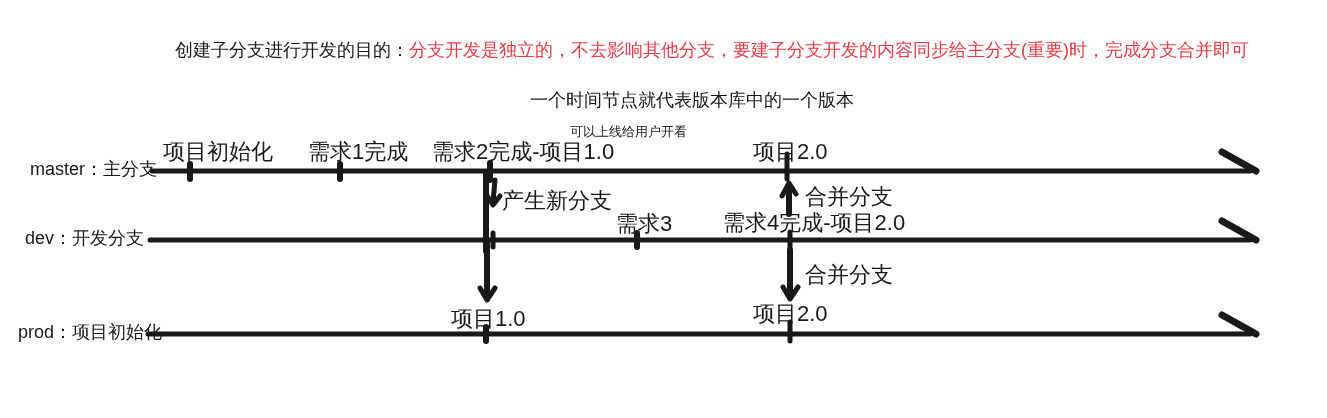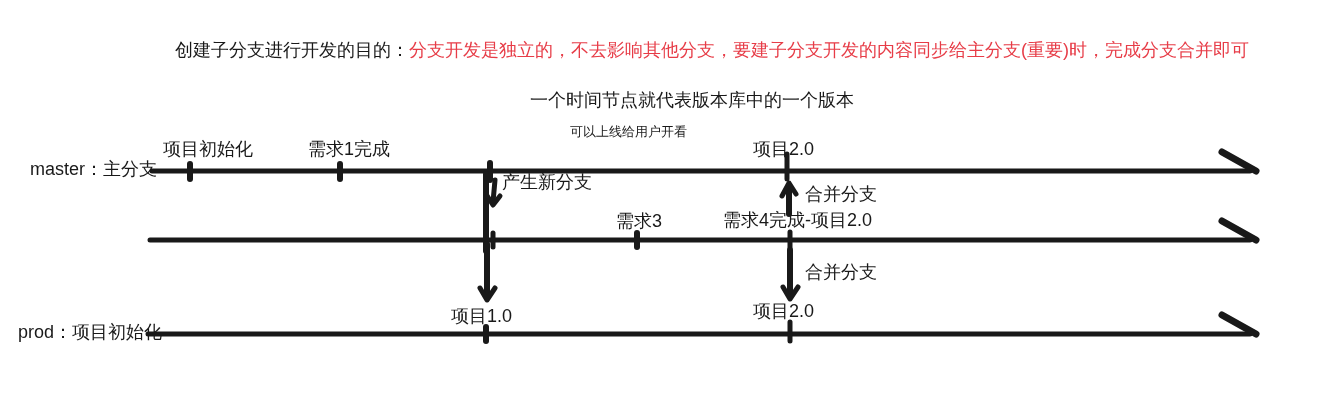--- a/index.html
+++ b/index.html
@@ -4,21 +4,21 @@
 <style>
   html,body{margin:0;padding:0;background:#fff;}
   .canvas{
     position:relative;
     width:1327px;height:418px;
     background:#ffffff;
     font-family:"Liberation Sans","DejaVu Sans",sans-serif;
     color:#191919;
     overflow:hidden;
   }
-  .t{position:absolute;font-size:18px;line-height:1.15;white-space:nowrap;}
+  .t{position:absolute;font-size:22px;line-height:1.15;white-space:nowrap;}
   .sz18{font-size:18px;}
   .sz13{font-size:13px;}
   .red{color:#e73c47;}
   svg.strokes{position:absolute;left:0;top:0;}
   svg.strokes path{stroke:#191919;fill:none;stroke-linecap:round;stroke-linejoin:round;}
 </style>
 </head>
 <body>
 
 <div class="canvas">
@@ -60,28 +60,30 @@
     <path d="M790 250 V296" stroke-width="6"></path>
     <path d="M783 287 L790 299 L798 287" stroke-width="5"></path>
   </svg>
 
   <div class="t sz18" style="left:175px;top:40px">
     <span>创建子分支进行开发的目的：</span><span class="red">分支开发是独立的，不去影响其他分支，要建子分支开发的内容同步给主分支(重要)时，完成分支合并即可</span>
   </div>
   <div class="t sz18" style="left:30px;top:159px">master：主分支</div>
 
   <div class="t sz18" style="left:530px;top:90px">一个时间节点就代表版本库中的一个版本</div>
+  <div class="t sz18" style="left:25px;top:228px">dev：开发分支</div>
   <div class="t sz18" style="left:18px;top:322px">prod：项目初始化</div>
 
   <div class="t" style="left:163px;top:139px">项目初始化</div>
   <div class="t" style="left:308px;top:139px">需求1完成</div>
+  <div class="t" style="left:432px;top:139px">需求2完成-项目1.0</div>
   <div class="t sz13" style="left:570px;top:125px">可以上线给用户开看</div>
   <div class="t" style="left:753px;top:139px">项目2.0</div>
 
-  <div class="t" style="left:502px;top:172px">产生新分支</div>
+  <div class="t" style="left:502px;top:188px">产生新分支</div>
   <div class="t" style="left:805px;top:184px">合并分支</div>
   <div class="t" style="left:805px;top:262px">合并分支</div>
 
   <div class="t" style="left:616px;top:211px">需求3</div>
   <div class="t" style="left:723px;top:210px">需求4完成-项目2.0</div>
 
   <div class="t" style="left:451px;top:306px">项目1.0</div>
   <div class="t" style="left:753px;top:301px">项目2.0</div>
 
 

